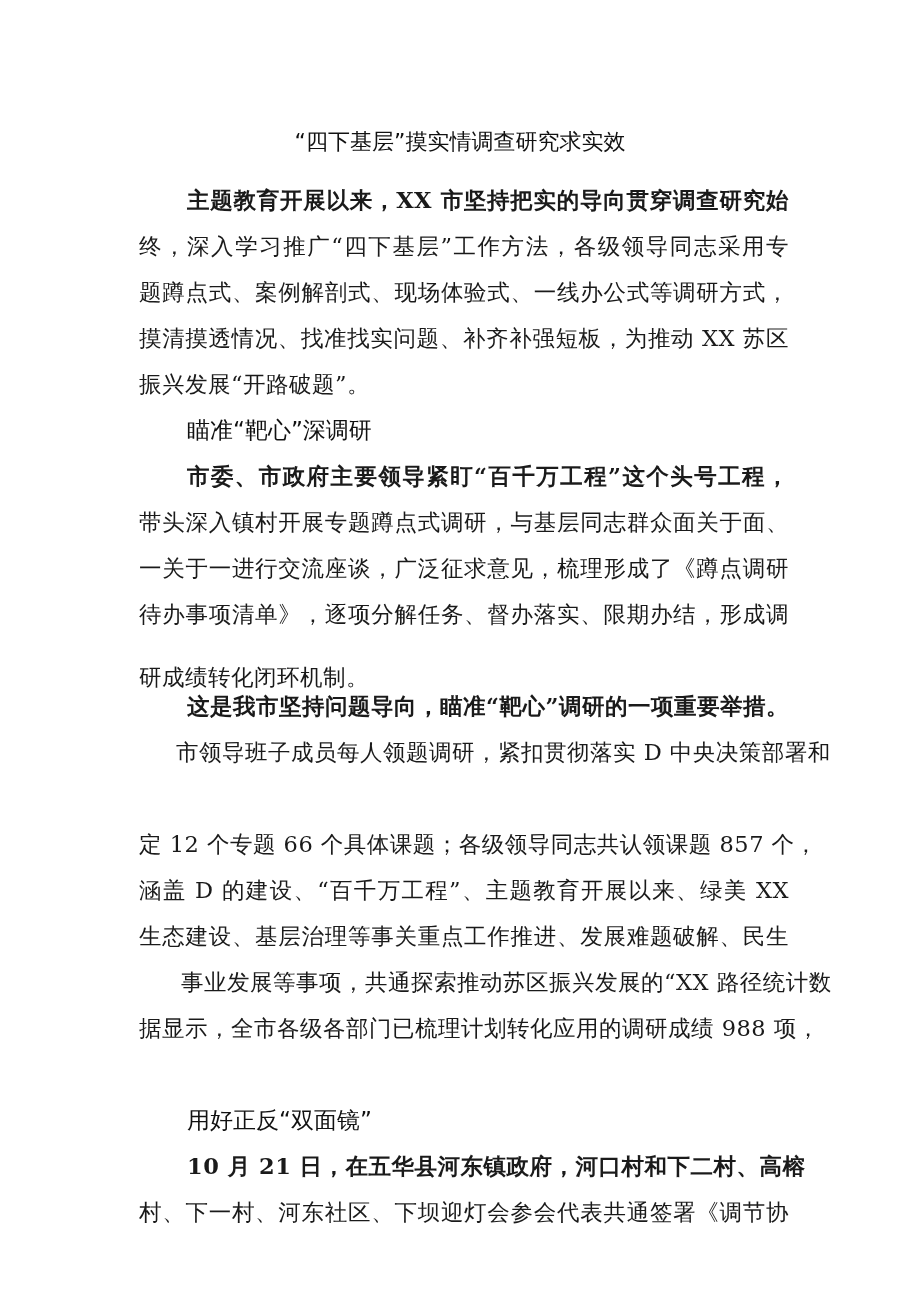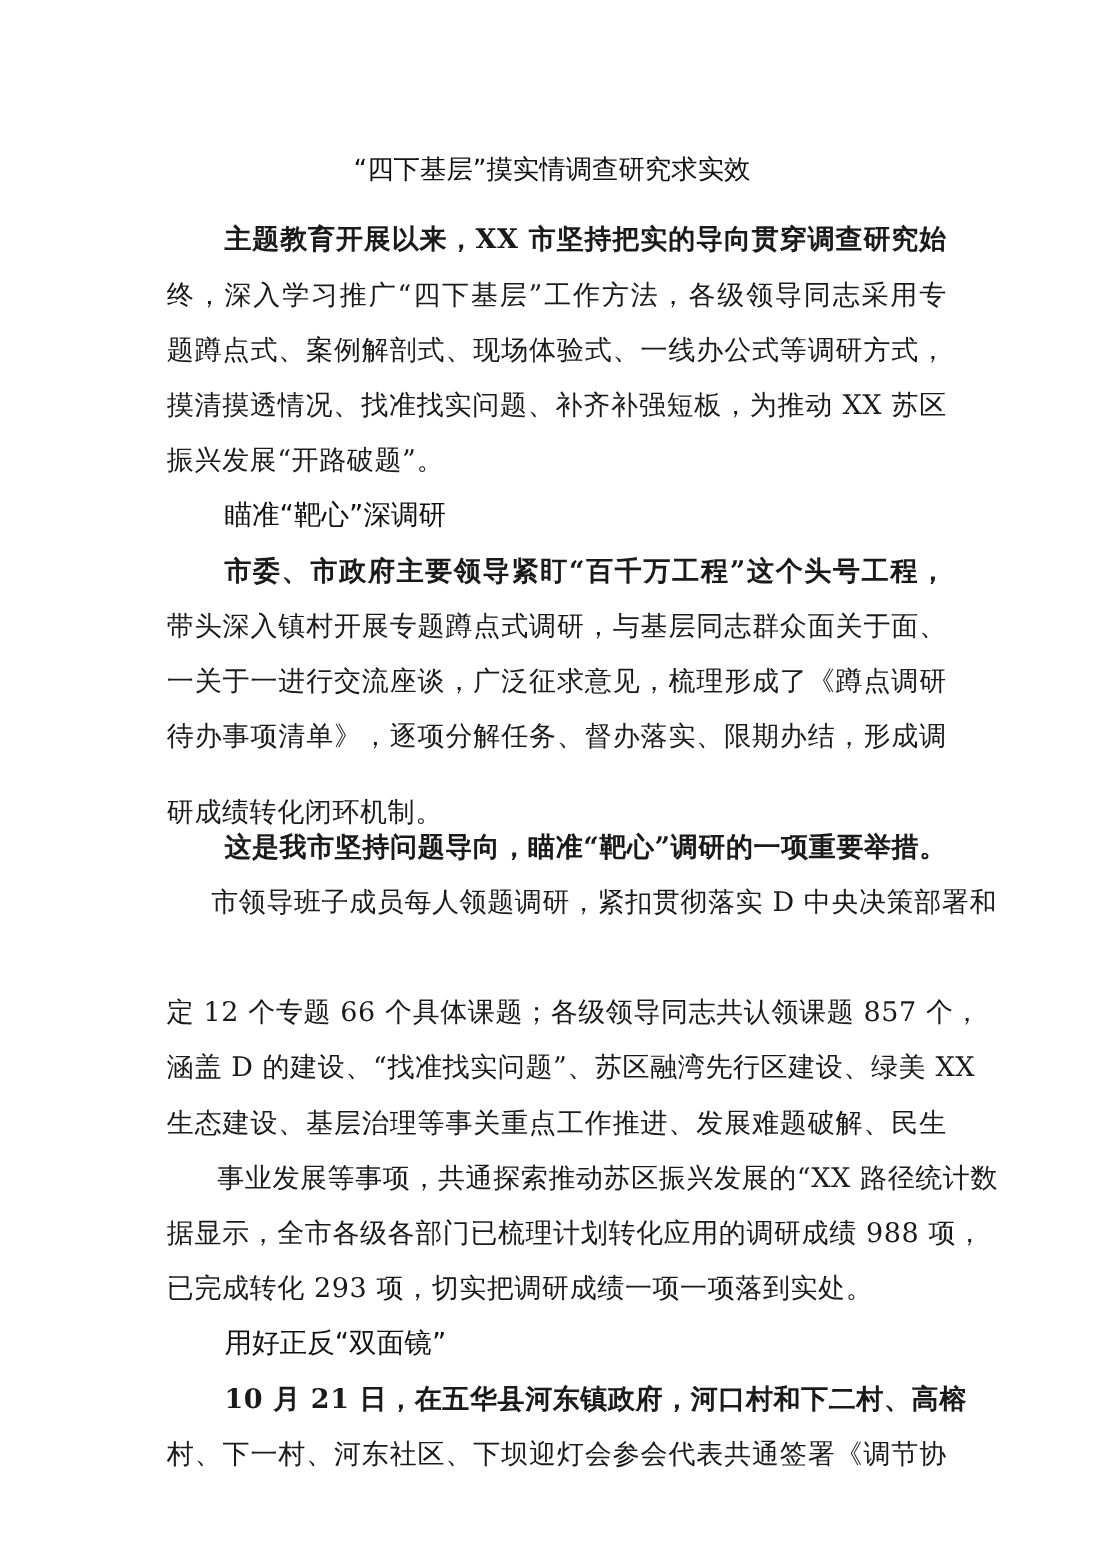--- a/index.html
+++ b/index.html
@@ -39,23 +39,22 @@
 
   <div class="line indent" style="top:456px;">市委、市政府主要领导紧盯“百千万工程”这个头号工程，</div>
   <div class="line" style="top:502px;">带头深入镇村开展专题蹲点式调研，与基层同志群众面关于面、</div>
   <div class="line" style="top:548px;">一关于一进行交流座谈，广泛征求意见，梳理形成了《蹲点调研</div>
   <div class="line" style="top:594px;">待办事项清单》，逐项分解任务、督办落实、限期办结，形成调</div>
   <div class="line last" style="top:640px;margin-top:17px;">研成绩转化闭环机制。</div>
 
   <div class="line indent" style="top:686px;">这是我市坚持问题导向，瞄准“靶心”调研的一项重要举措。</div>
   <div class="line" style="top:732px;margin-left:37px;">市领导班子成员每人领题调研，紧扣贯彻落实 D 中央决策部署和</div>
   <div class="line" style="top:824px;">定 12 个专题 66 个具体课题；各级领导同志共认领课题 857 个，</div>
-  <div class="line" style="top:870px;">涵盖 D 的建设、“找准找实问题”、苏区融湾先行区建设、绿美 XX</div>
+  <div class="line" style="top:870px;">涵盖 D 的建设、“百千万工程”、主题教育开展以来、绿美 XX</div>
   <div class="line" style="top:916px;">生态建设、基层治理等事关重点工作推进、发展难题破解、民生</div>
   <div class="line" style="top:962px;margin-left:42px;">事业发展等事项，共通探索推动苏区振兴发展的“XX 路径统计数</div>
   <div class="line" style="top:1008px;">据显示，全市各级各部门已梳理计划转化应用的调研成绩 988 项，</div>
-  <div class="line last" style="top:1054px;">已完成转化 293 项，切实把调研成绩一项一项落到实处。</div>
 
   <div class="heading" style="top:1100px;">用好正反“双面镜”</div>
 
   <div class="line indent" style="top:1146px;">10 月 21 日，在五华县河东镇政府，河口村和下二村、高榕</div>
   <div class="line" style="top:1192px;">村、下一村、河东社区、下坝迎灯会参会代表共通签署《调节协</div>
 </div>
 
 </body></html>

